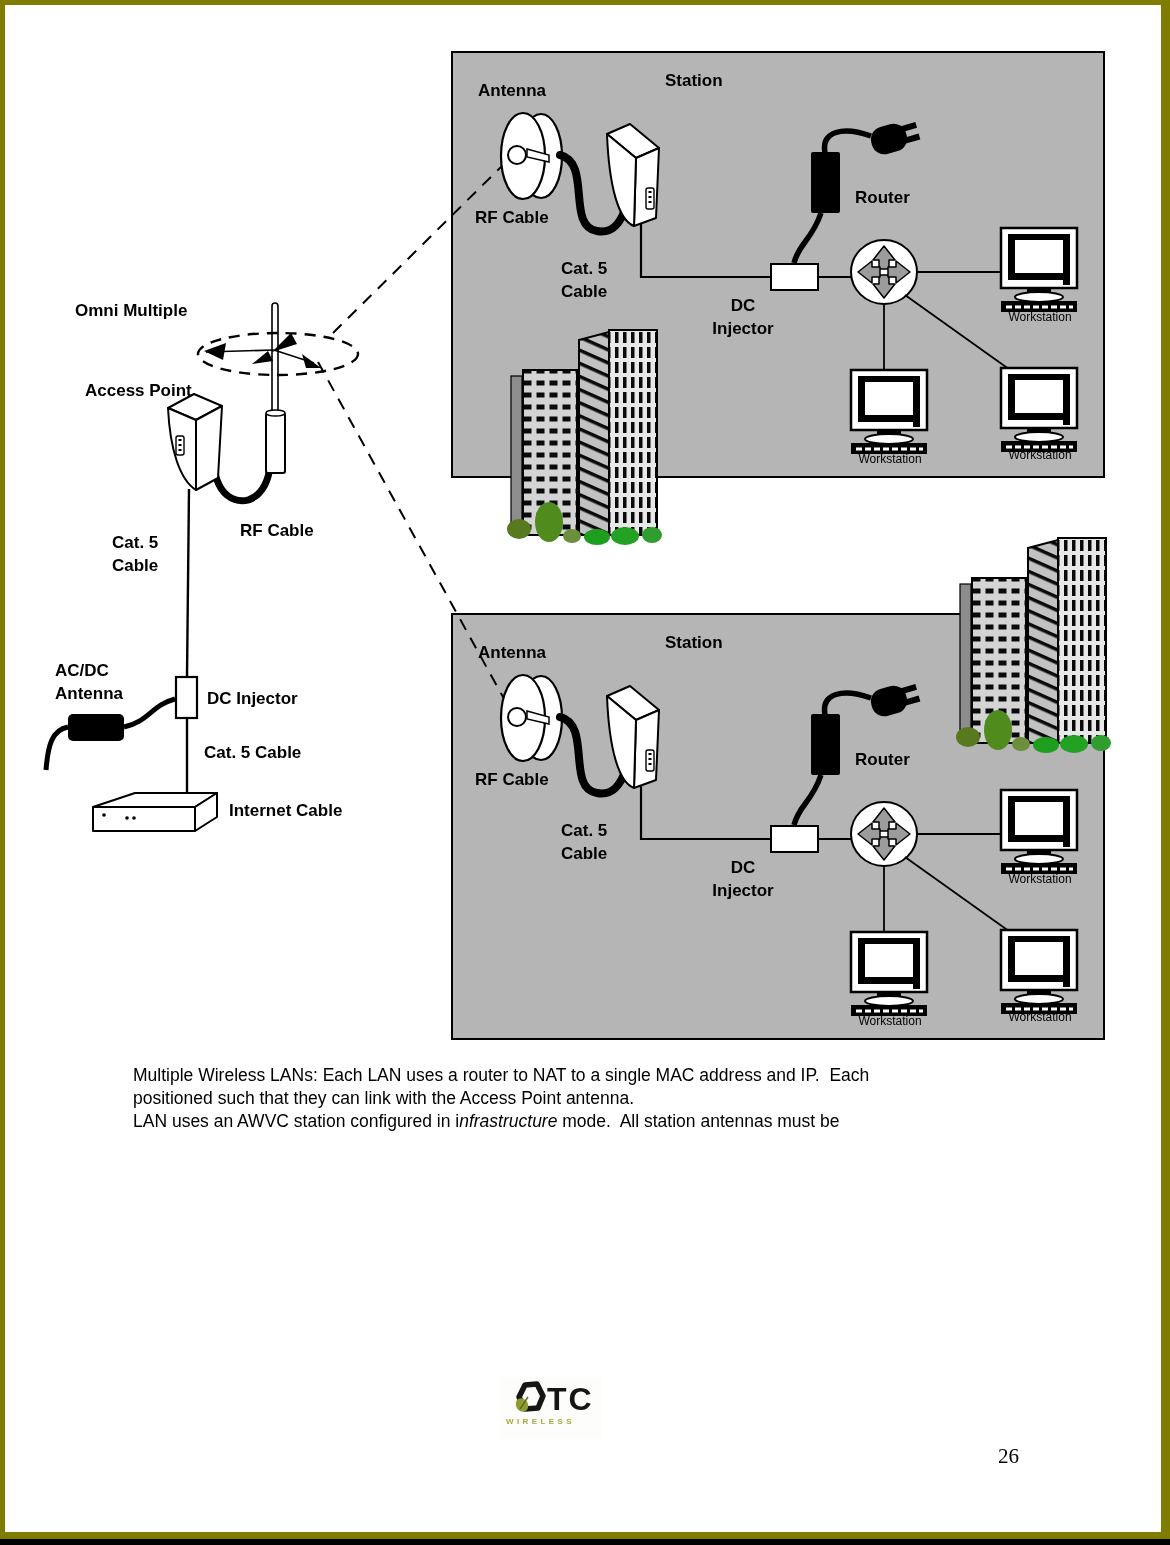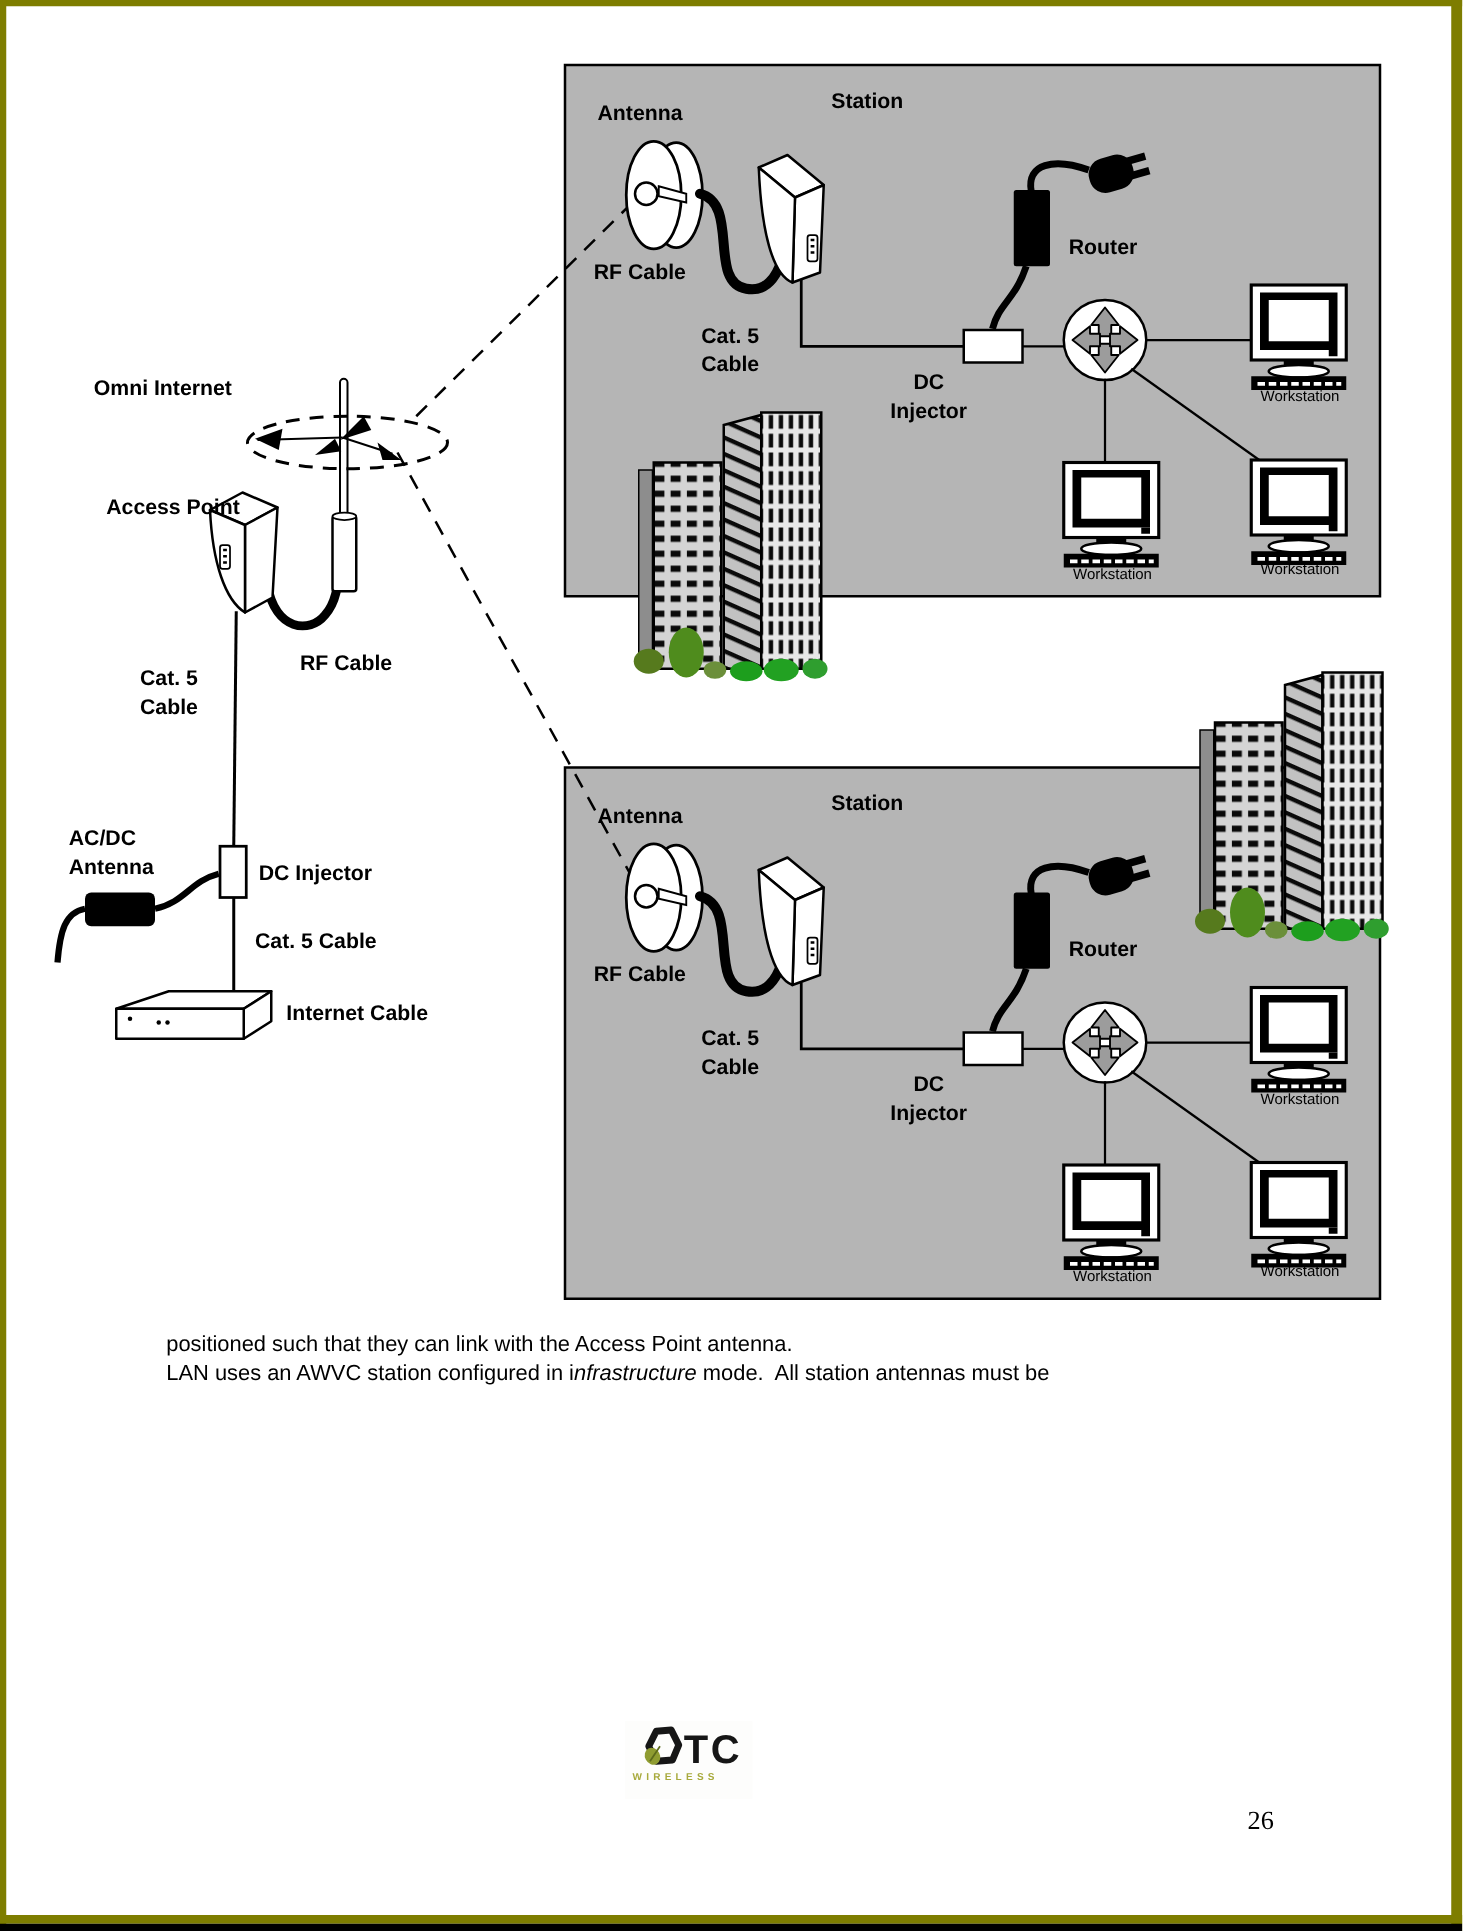--- a/index.html
+++ b/index.html
@@ -188,22 +188,22 @@
         <polygon points="93,807 135,793 217,793 195,807" fill="#fff" stroke="#000" stroke-width="2"></polygon>
         <polygon points="195,807 217,793 217,817 195,831" fill="#fff" stroke="#000" stroke-width="2"></polygon>
         <rect x="93" y="807" width="102" height="24" fill="#fff" stroke="#000" stroke-width="2"></rect>
         <circle cx="104" cy="815" r="1.8" fill="#000"></circle>
         <circle cx="127" cy="818" r="1.8" fill="#000"></circle>
         <circle cx="134" cy="818" r="1.8" fill="#000"></circle>
       </g>
     </g>
   </svg>
 
-  <div class="lbl" style="left:75px;top:299px">Omni Internet</div>
-  <div class="lbl" style="left:85px;top:394px">Access Point</div>
+  <div class="lbl" style="left:75px;top:299px">Omni Multiple</div>
+  <div class="lbl" style="left:85px;top:379px">Access Point</div>
   <div class="lbl" style="left:240px;top:519px">RF Cable</div>
   <div class="lbl" style="left:112px;top:531px">Cat. 5
 Cable</div>
   <div class="lbl" style="left:55px;top:659px">AC/DC
 Antenna</div>
   <div class="lbl" style="left:207px;top:687px">DC Injector</div>
   <div class="lbl" style="left:204px;top:741px">Cat. 5 Cable</div>
   <div class="lbl" style="left:229px;top:799px">Internet Cable</div>
 
   <div class="lbl" style="left:478px;top:79px">Antenna</div>
@@ -224,20 +224,21 @@
   <div class="lbl" style="left:561px;top:819px">Cat. 5
 Cable</div>
   <div class="lbl center" style="left:705px;top:856px;width:76px">DC
 Injector</div>
   <div class="lbl" style="left:855px;top:748px">Router</div>
   <div class="lbl reg center" style="left:975px;top:868px;width:130px">Workstation</div>
   <div class="lbl reg center" style="left:825px;top:1010px;width:130px">Workstation</div>
   <div class="lbl reg center" style="left:975px;top:1006px;width:130px">Workstation</div>
 
   <div id="caption">
+    <div class="cap-line">Multiple Wireless LANs: Each LAN uses a router to NAT to a single MAC address and IP.  Each</div>
     <div class="cap-line">positioned such that they can link with the Access Point antenna.</div>
     <div class="cap-line"><span>LAN uses an AWVC station configured in i</span><i>nfrastructure</i><span> mode.  All station antennas must be</span></div>
   </div>
 
   <div id="page-number">26</div>
 
   <div id="logo">
     <svg width="102" height="62" viewBox="0 0 102 62">
       <polygon points="25,8 37,7 43,19 38,31 25,32 19,20" fill="none" stroke="#161616" stroke-width="5.5" stroke-linejoin="round"></polygon>
       <ellipse cx="22" cy="28" rx="6" ry="7" transform="rotate(-28 22 28)" fill="#8f9c31"></ellipse>

